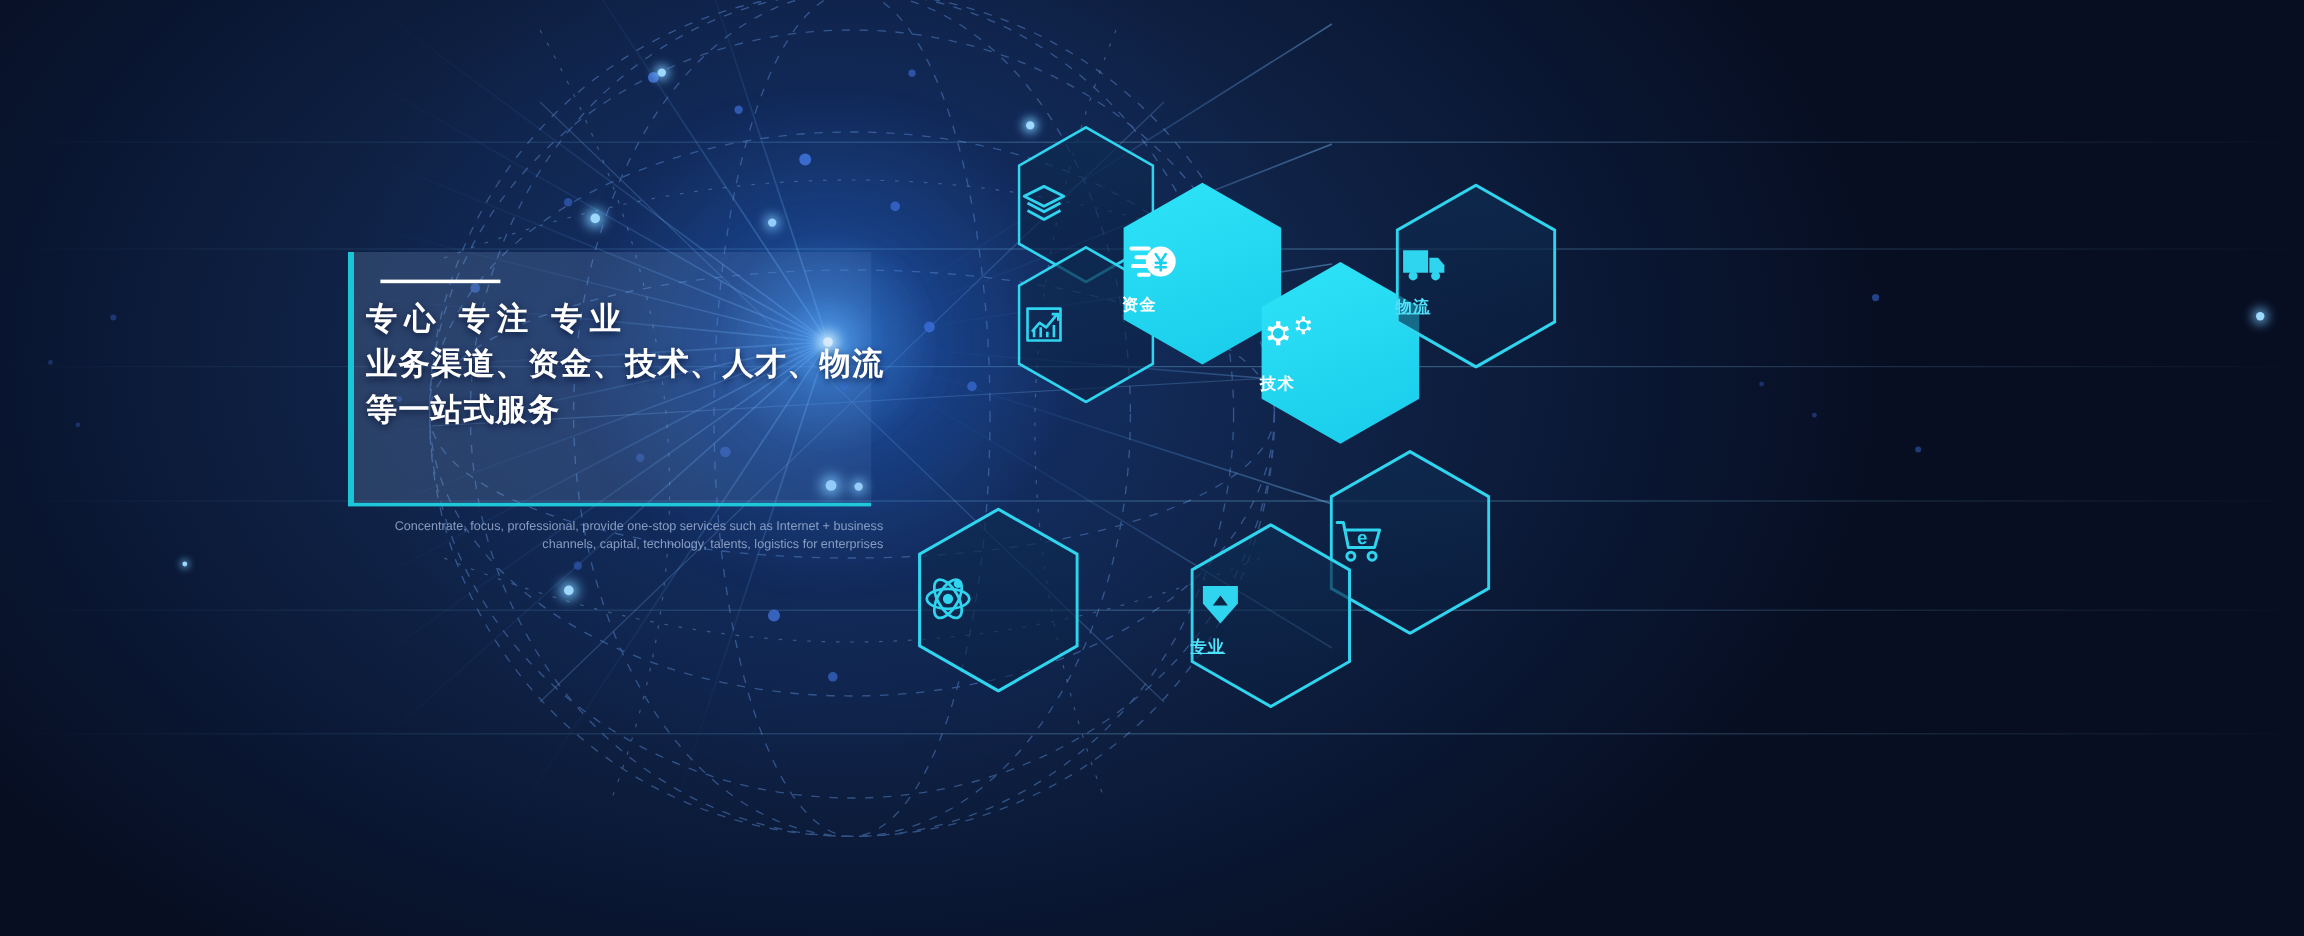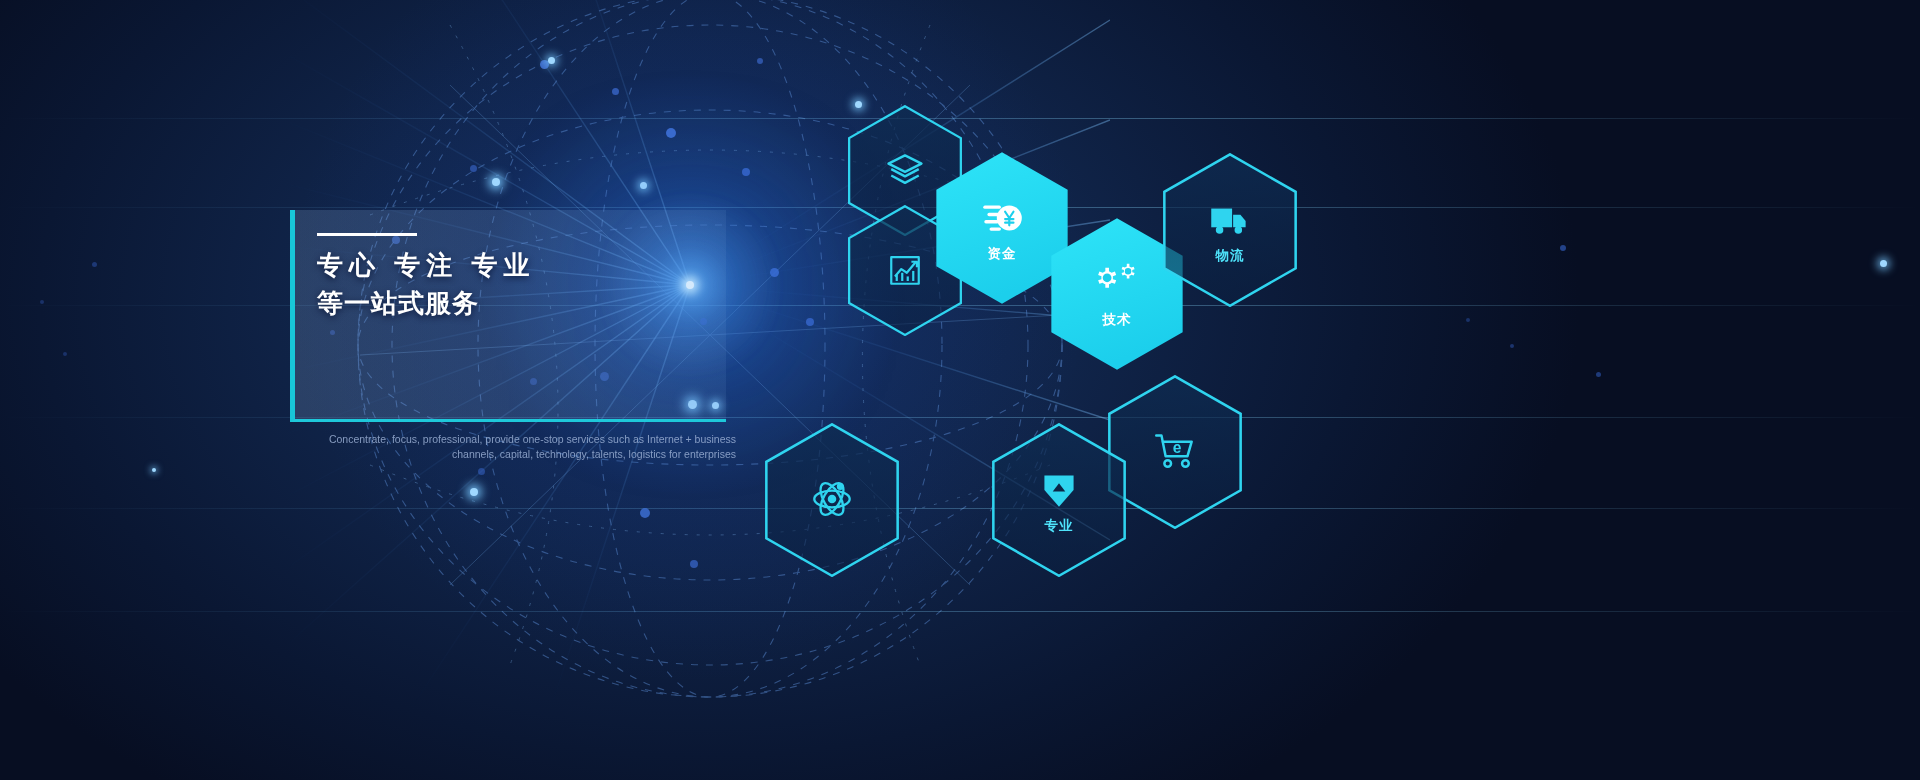--- a/index.html
+++ b/index.html
@@ -27,44 +27,44 @@
   .glowdot{position:absolute;border-radius:50%;background:#9fd8ff;}
 
   
   #panel{
     position:absolute;left:290px;top:210px;width:436px;height:212px;
     background:linear-gradient(90deg,rgba(150,185,230,.20) 0%,rgba(140,180,228,.17) 60%,rgba(130,175,225,.10) 100%);
     border-left:5px solid #18c6d8;
     border-bottom:3px solid #1ec8da;
   }
   #panel .rule{position:absolute;left:22px;top:23px;width:100px;height:3px;background:#ffffff;}
-  #headline{position:absolute;left:22px;top:36px;width:420px;}
+  #headline{position:absolute;left:10px;top:36px;width:420px;}
   #headline .ln{
     color:#ffffff;font-size:26px;line-height:38px;font-weight:700;
     letter-spacing:1px;white-space:nowrap;
     text-shadow:0 2px 6px rgba(0,10,40,.75);
   }
   #headline .ln.sp{letter-spacing:6px;}
   #subtitle{
     position:absolute;left:290px;top:432px;width:446px;text-align:right;
     color:#9fb4d8;font-size:10.5px;line-height:15px;opacity:.82;
   }
 
   
   #hexwrap{position:absolute;left:740px;top:105px;width:560px;height:420px;}
   .hex{position:absolute;width:114px;height:131px;}
   .hexShape{position:absolute;inset:0;}
   .hexInner{
     position:absolute;inset:0;display:flex;flex-direction:column;
-    align-items:center;justify-content:center;gap:2px;
+    align-items:flex-start;justify-content:center;gap:2px;
   }
   .hexIcon{width:44px;height:44px;display:block;}
   .hexLabel{font-size:12.5px;font-weight:600;letter-spacing:1px;white-space:nowrap;}
   .hex.filled .hexLabel{color:#ffffff;}
-  .hex.outline .hexLabel{color:#4fe3fb;}
+  .hex.outline .hexLabel{color:#4fe3fb;text-decoration:underline;}
   .hex.big{width:134px;height:154px;}
   .hex.big .hexIcon{width:50px;height:50px;}
   .hex.big .hexLabel{font-size:13.5px;}
 </style>
 </head>
 <body>
 
 <div id="stage">
 
   <div class="bgLayer">
@@ -169,20 +169,21 @@
     <div class="glowdot" style="left:1880px;top:260px;width:7px;height:7px;box-shadow:0 0 9px 3px rgba(120,200,255,.8)"></div>
     <div class="glowdot" style="left:950px;top:213px;width:6px;height:6px;box-shadow:0 0 9px 4px rgba(140,225,255,.95)"></div>
 
     <div class="starburst"></div>
   </div>
 
   <div id="panel">
     <div class="rule"></div>
     <div id="headline">
       <div class="ln sp">专心  专注  专业</div>
+      <div class="ln">业务渠道、资金、技术、人才、物流</div>
       <div class="ln">等一站式服务</div>
     </div>
   </div>
   <div id="subtitle">Concentrate, focus, professional, provide one-stop services such as Internet + business channels, capital, technology, talents, logistics for enterprises</div>
 
   <div id="hexwrap">
 
     <svg width="0" height="0" style="position:absolute" aria-hidden="true">
       <defs>
         <linearGradient id="fillGrad" x1="0" y1="0" x2="0.3" y2="1">
@@ -311,21 +312,21 @@
           <ellipse cx="24" cy="24" rx="17" ry="8"></ellipse>
           <ellipse cx="24" cy="24" rx="17" ry="8" transform="rotate(60 24 24)"></ellipse>
           <ellipse cx="24" cy="24" rx="17" ry="8" transform="rotate(120 24 24)"></ellipse>
           <circle cx="24" cy="24" r="3" fill="#2fd4ef"></circle>
           <circle cx="32" cy="12" r="3.4" fill="#2fd4ef" stroke="none"></circle>
         </svg>
         <span class="hexLabel"></span>
       </div>
     </div>
 
-    <div class="hex big outline" style="left:252px;top:318px;">
+    <div class="hex big outline" style="left:252px;top:331px;">
       <svg class="hexShape" viewBox="0 0 100 115">
         <polygon points="50,1 99,29 99,86 50,114 1,86 1,29" fill="url(#outGrad)" stroke="#2fd4ef" stroke-width="1.9"></polygon>
       </svg>
       <div class="hexInner">
         <svg class="hexIcon" viewBox="0 0 48 48">
           <path fill="#2fd4ef" d="M10 10h28v14L24 40 10 24z"></path>
           <path fill="#0c2647" d="M24 17.5l6 8H18z"></path>
         </svg>
         <span class="hexLabel">专业</span>
       </div>

